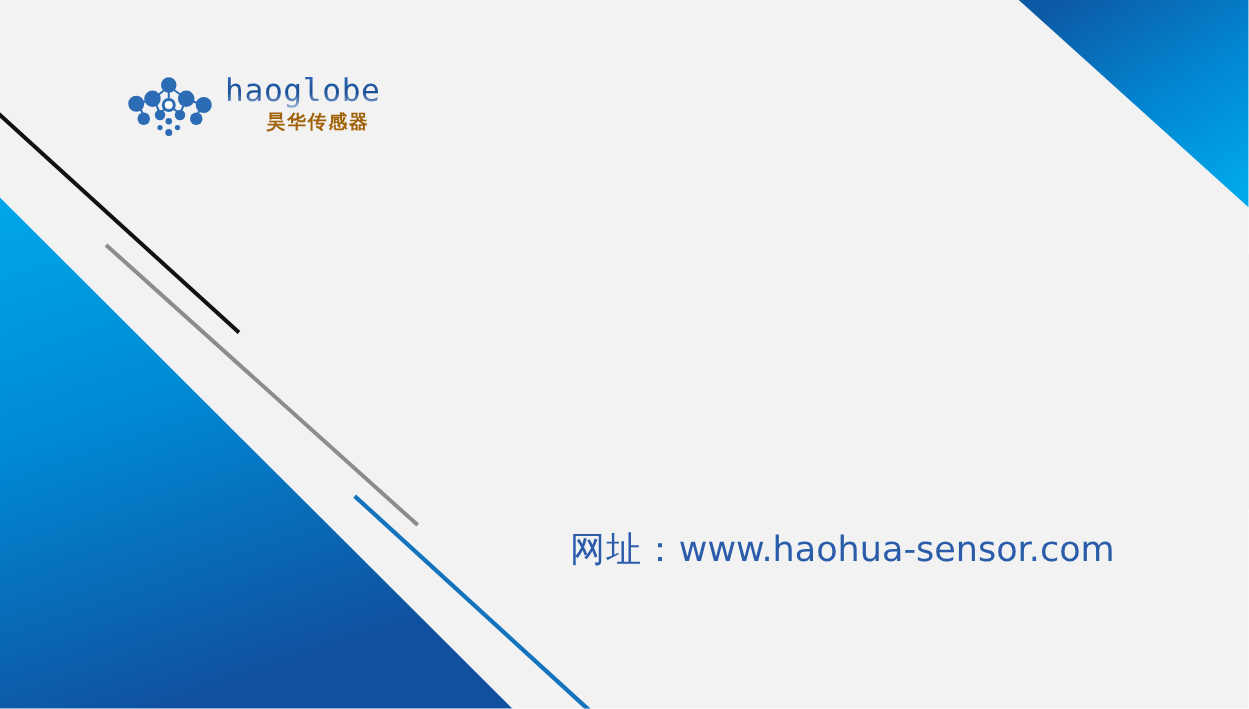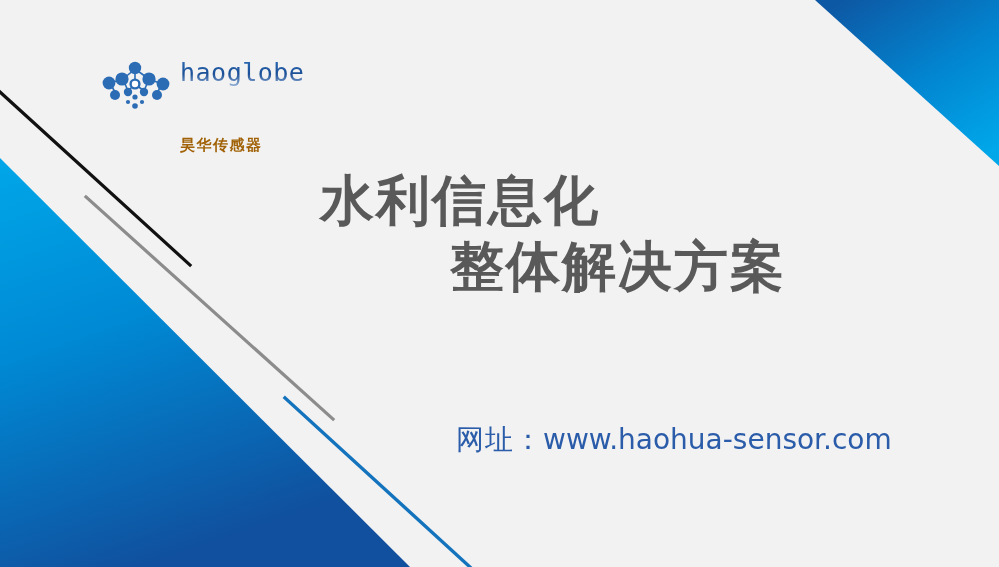--- a/index.html
+++ b/index.html
@@ -36,23 +36,22 @@
   }
   #logo-mark {
     width: 78px;
     height: 54px;
     flex: 0 0 auto;
   }
   #logo-words {
     margin-left: 5px;
     display: flex;
     flex-direction: column;
-    align-items: flex-start;
+    align-items: center;
     padding-top: 2px;
-    gap: 48px;
   }
   #logo-wordmark {
     height: 28px;
     display: block;
   }
   #logo-cn {
     font-size: 15px;
     font-weight: 700;
     color: #a16207;
     letter-spacing: 1.5px;
@@ -165,22 +164,18 @@
     </svg>
 
     <div id="logo-words">
       <svg id="logo-wordmark" viewBox="0 0 150 28">
         <text x="0" y="22" font-family="'DejaVu Sans Mono','Liberation Mono',monospace" font-size="25" font-weight="400" letter-spacing="0.5" fill="url(#gradWord)">haoglobe</text>
       </svg>
       <div id="logo-cn">昊华传感器</div>
     </div>
   </div>
 
-  <div id="title-block">
-    <div class="title-line" id="title-line-1">水利信息化</div>
-    <div class="title-line" id="title-line-2">整体解决方案</div>
-  </div>
 
   <div id="url-block">
     <span id="url-label">网址：</span><span id="url-value">www.haohua-sensor.com</span>
   </div>
 
 </div>
 
 </body></html>

